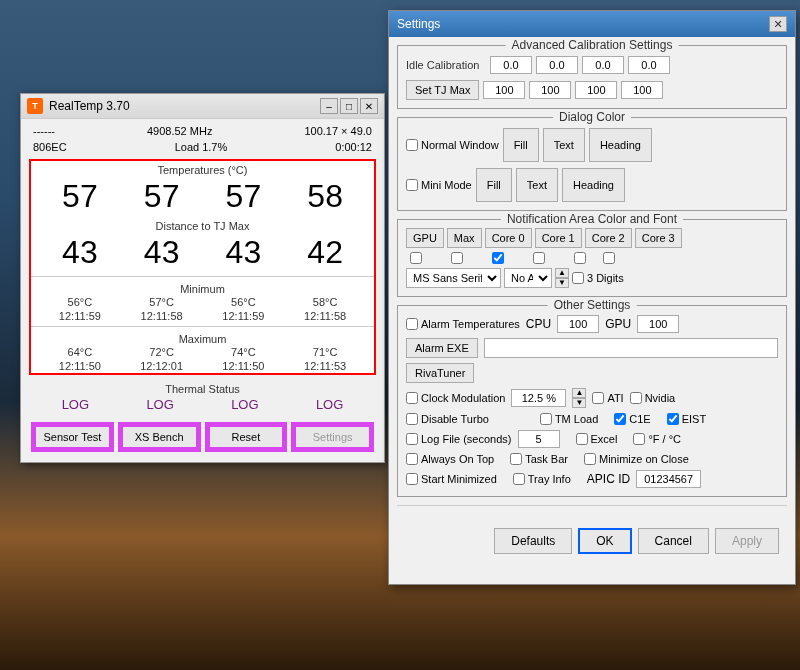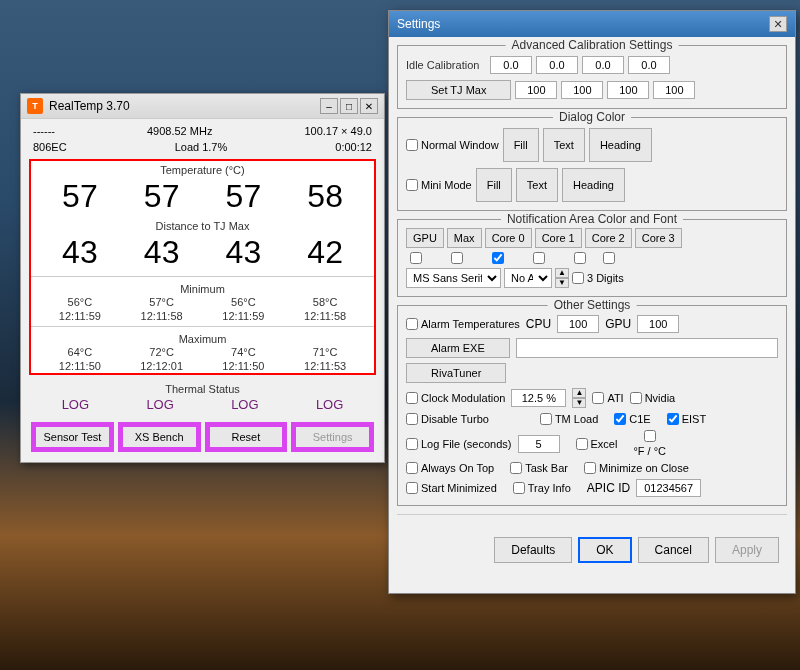--- a/index.html
+++ b/index.html
@@ -207,21 +207,21 @@
     .num-input {
       width: 42px;
       height: 18px;
       border: 1px solid #aaa;
       background: white;
       text-align: center;
       font-size: 11px;
     }
     .std-btn {
       height: 20px;
-      padding: 0 24px;
+      padding: 0 8px;
       background: #e8e8e8;
       border: 1px solid #aaa;
       font-size: 11px;
       cursor: pointer;
       display: flex; align-items: center; justify-content: center;
     }
     .color-btn {
       height: 20px;
       padding: 16px 10px;
       border: 1px solid #aaa;
@@ -344,21 +344,21 @@
       <span>4908.52 MHz</span>
       <span>100.17 × 49.0</span>
     </div>
     <div class="info-row">
       <span>806EC</span>
       <span>Load  1.7%</span>
       <span>0:00:12</span>
     </div>
 
     <div class="main-data">
-      <div class="section-label">Temperature (°C)</div>
+      <div class="section-label">Temperatures (°C)</div>
       <div class="temp-row">
         <span class="big-num">57</span>
         <span class="big-num">57</span>
         <span class="big-num">57</span>
         <span class="big-num">58</span>
       </div>
       <div class="section-label">Distance to TJ Max</div>
       <div class="temp-row">
         <span class="big-num">43</span>
         <span class="big-num">43</span>
@@ -559,21 +559,21 @@
       <div class="other-row">
         <div class="checkbox-group">
           <input type="checkbox" style="">
           <span>Log File (seconds)</span>
         </div>
         <input type="text" class="num-input" value="5" style="">
         <div class="checkbox-group" style="margin-left:10px;">
           <input type="checkbox" style="">
           <span>Excel</span>
         </div>
-        <div class="checkbox-group" style="margin-left:10px;flex-direction:column;">
+        <div class="checkbox-group" style="margin-left:10px;">
           <input type="checkbox" style="">
           <span>°F / °C</span>
         </div>
       </div>
       <div class="other-row">
         <div class="checkbox-group">
           <input type="checkbox" style="">
           <span>Always On Top</span>
         </div>
         <div class="checkbox-group" style="margin-left:10px;">

